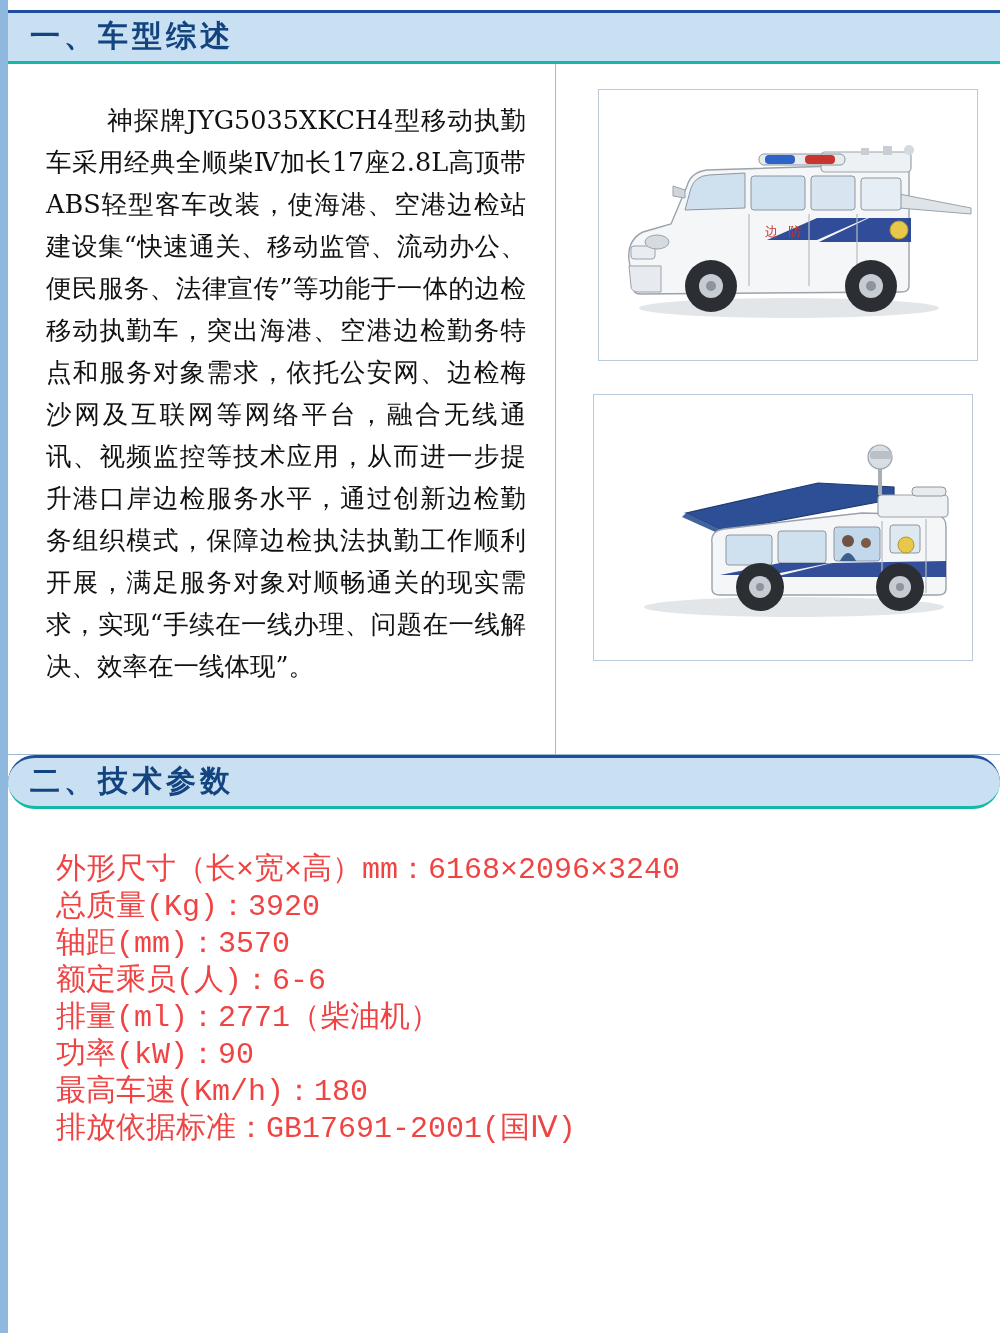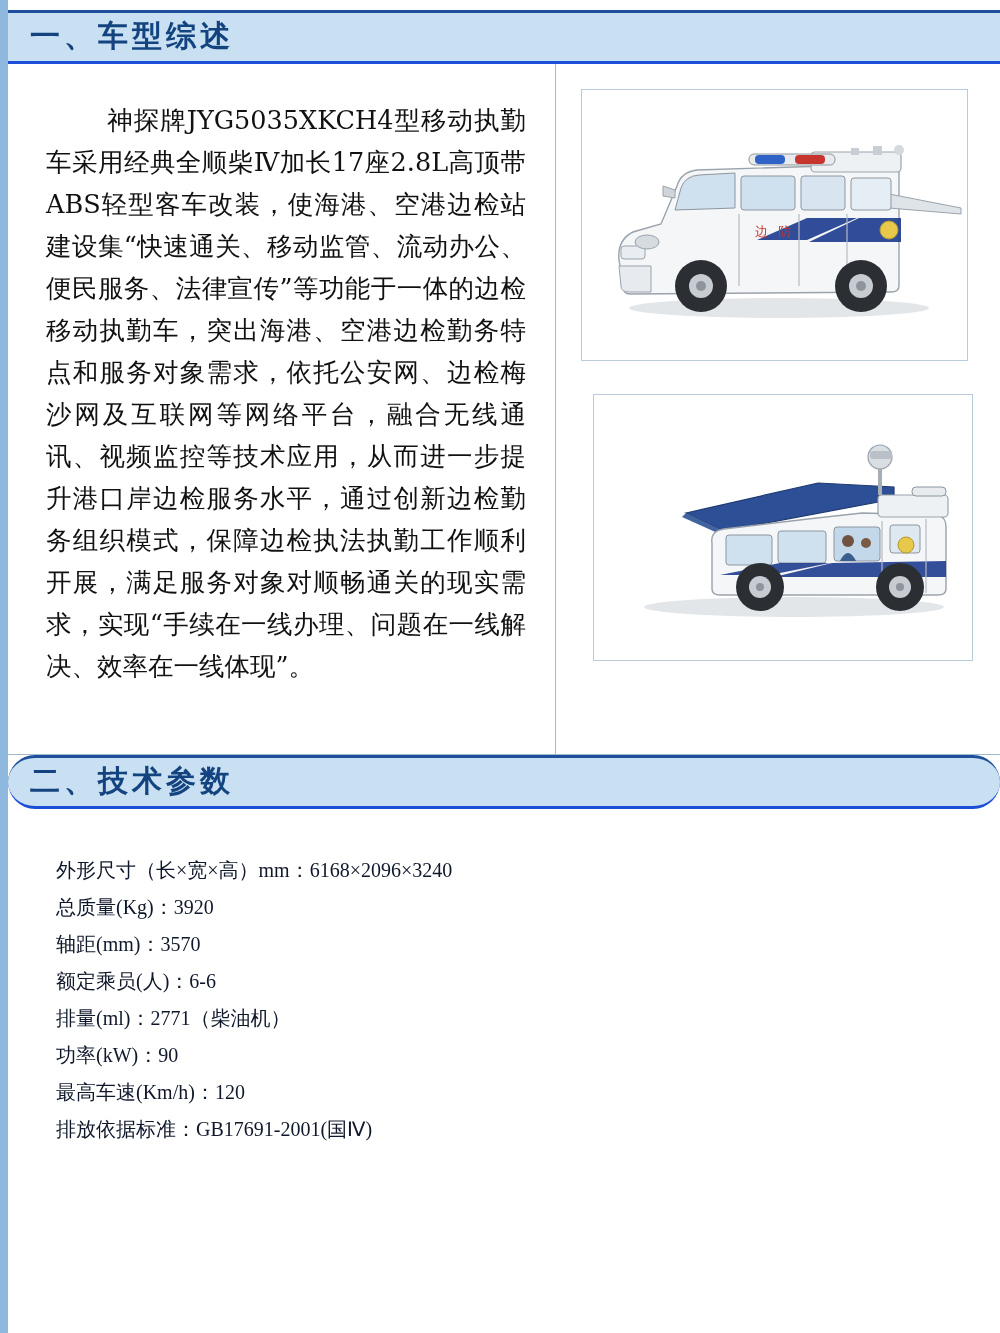--- a/index.html
+++ b/index.html
@@ -35,21 +35,21 @@
   }
 
   
   .section-header {
     position: absolute;
     left: 0;
     width: 992px;
     height: 54px;
     background: #c9e0f2;
     border-top: 3px solid #1f4f9c;
-    border-bottom: 3px solid #1d4ed8;
+    border-bottom: 3px solid #14b8a6;
     box-sizing: border-box;
   }
   .section-header .title {
     position: absolute;
     left: 22px;
     top: 50%;
     transform: translateY(-52%);
     font-family: "DejaVu Sans", "Liberation Sans", sans-serif;
     font-weight: bold;
     font-size: 30px;
@@ -100,44 +100,44 @@
     font-family: "DejaVu Serif", "Liberation Serif", serif;
   }
 
   
   .photo {
     position: absolute;
     border: 1px solid #b9cadb;
     background: #ffffff;
     overflow: hidden;
   }
-  #photo-1 { left: 573px; top: 25px;  width: 378px; height: 270px; padding-left: 7px; }
+  #photo-1 { left: 590px; top: 25px;  width: 378px; height: 270px; }
   #photo-2 { left: 585px; top: 330px; width: 378px; height: 265px; }
 
   .photo svg { display: block; width: 100%; height: 100%; }
 
   
   .section2-body {
     position: absolute;
     left: 0;
     top: 812px;
     width: 992px;
   }
   .spec-list {
     position: absolute;
     left: 48px;
     top: 40px;
     width: 800px;
   }
   .spec-line {
-    font-size: 20px;
+    font-size: 30px;
     line-height: 37px;
-    color: #0f172a;
+    color: #ef4444;
     white-space: nowrap;
-    font-family: Liberation Serif, serif;
+    font-family: Liberation Mono, monospace;
   }
 </style>
 </head>
 <body>
 
 <div class="page-edge"></div>
 
 <div class="page">
 
   <div class="section-header" id="header-1">
@@ -256,18 +256,18 @@
   </div>
 
   <div class="section2-body">
     <div class="spec-list">
       <div class="spec-line">外形尺寸（长×宽×高）mm：6168×2096×3240</div>
       <div class="spec-line">总质量(Kg)：3920</div>
       <div class="spec-line">轴距(mm)：3570</div>
       <div class="spec-line">额定乘员(人)：6-6</div>
       <div class="spec-line">排量(ml)：2771（柴油机）</div>
       <div class="spec-line">功率(kW)：90</div>
-      <div class="spec-line">最高车速(Km/h)：120</div>
+      <div class="spec-line">最高车速(Km/h)：180</div>
       <div class="spec-line">排放依据标准：GB17691-2001(国Ⅳ)</div>
     </div>
   </div>
 
 </div>
 
 </body></html>

